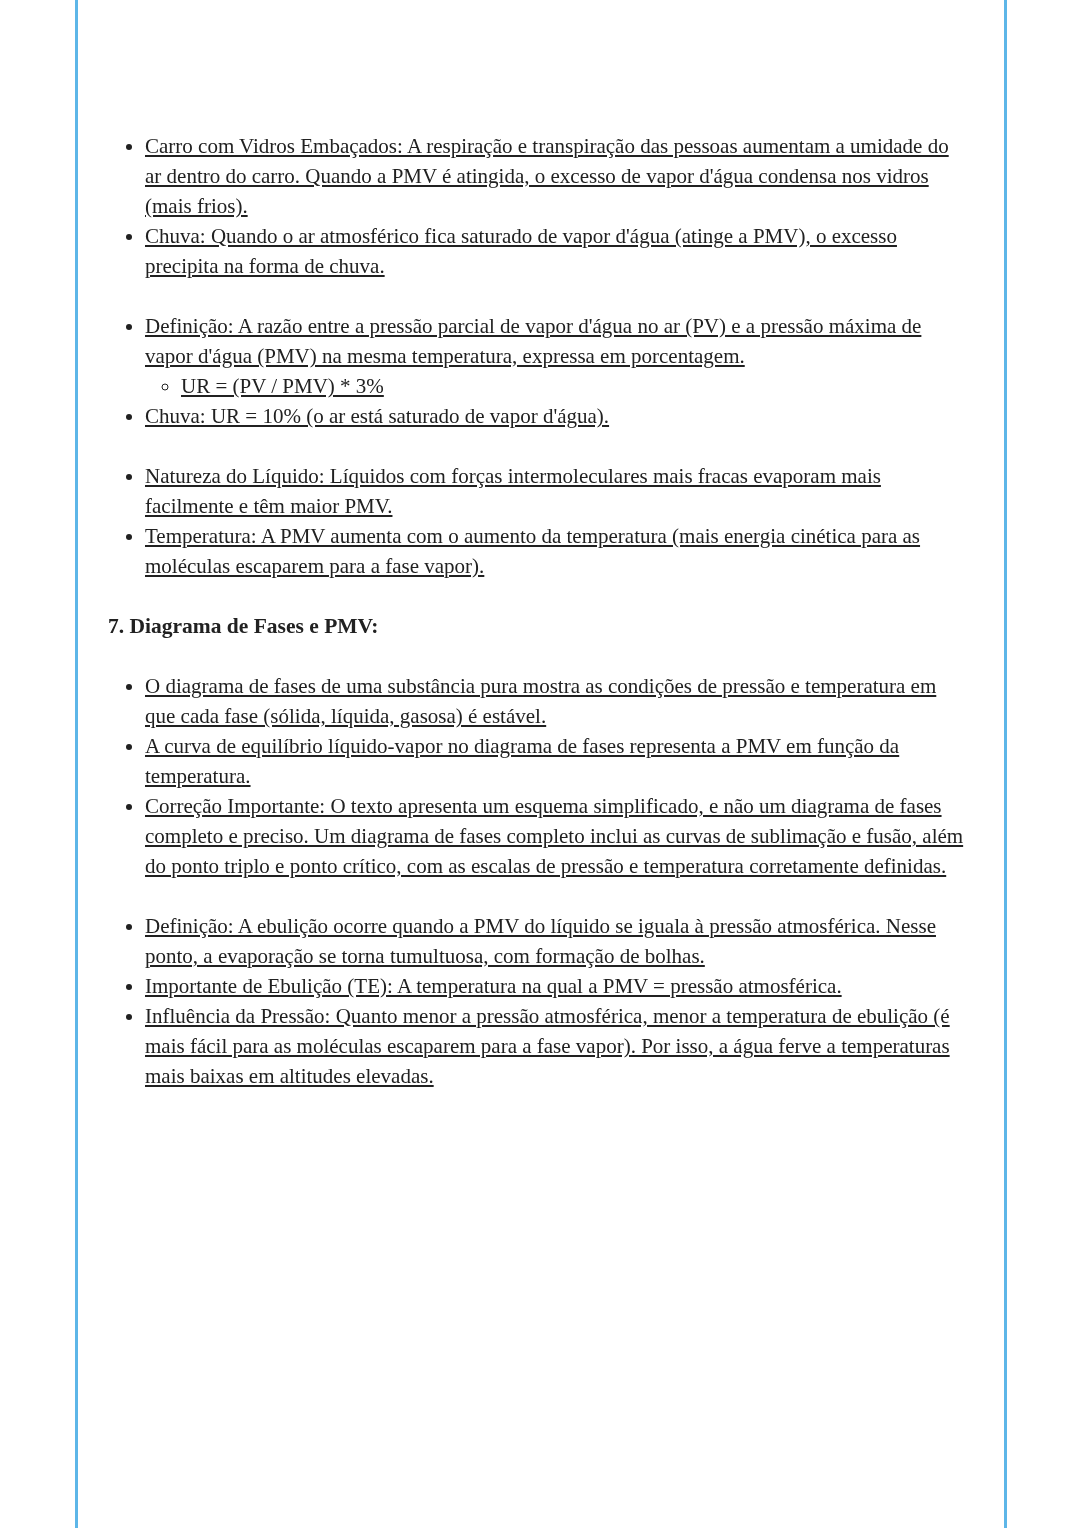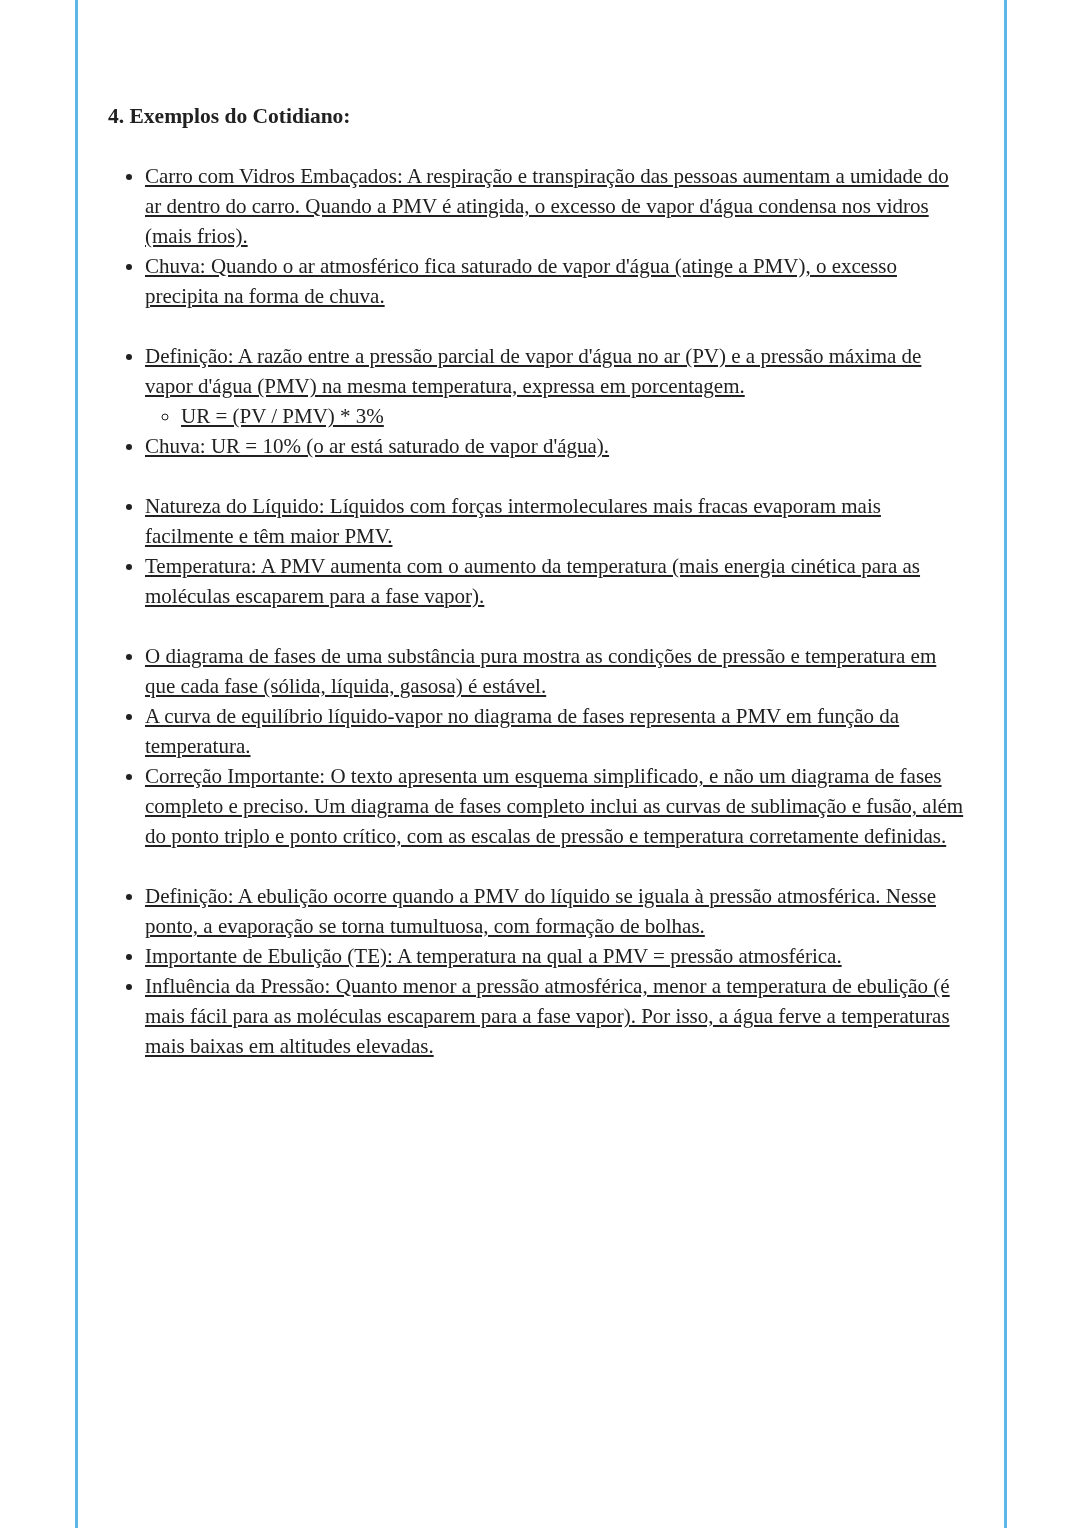--- a/index.html
+++ b/index.html
@@ -63,21 +63,20 @@
   }
 </style>
 </head>
 <body>
 
 <div class="page-rule rule-left" style="background: rgb(93, 182, 232);"></div>
 <div class="page-rule rule-right" style="background: rgb(93, 182, 232);"></div>
 
 <main class="content" style="color: rgb(33, 33, 33);">
   <section class="section">
-    <h3 class="section-heading">4. Exemplos do Cotidiano:</h3>
     <ul class="bullets">
         <li>Carro com Vidros Embaçados: A respiração e transpiração das pessoas aumentam a umidade do ar dentro do carro. Quando a PMV é atingida, o excesso de vapor d'água condensa nos vidros (mais frios).</li>
         <li>Chuva: Quando o ar atmosférico fica saturado de vapor d'água (atinge a PMV), o excesso precipita na forma de chuva.</li>
       </ul>
   </section>
 
   <section class="section">
     <ul class="bullets">
         <li>Definição: A razão entre a pressão parcial de vapor d'água no ar (PV) e a pressão máxima de vapor d'água (PMV) na mesma temperatura, expressa em porcentagem.<ul class="sub">
             <li>UR = (PV / PMV) * 3%</li>
@@ -87,20 +86,21 @@
   </section>
 
   <section class="section">
     <ul class="bullets">
         <li>Natureza do Líquido: Líquidos com forças intermoleculares mais fracas evaporam mais facilmente e têm maior PMV.</li>
         <li>Temperatura: A PMV aumenta com o aumento da temperatura (mais energia cinética para as moléculas escaparem para a fase vapor).</li>
       </ul>
   </section>
 
   <section class="section">
+    <h3 class="section-heading">7. Diagrama de Fases e PMV:</h3>
     <ul class="bullets">
         <li>O diagrama de fases de uma substância pura mostra as condições de pressão e temperatura em que cada fase (sólida, líquida, gasosa) é estável.</li>
         <li>A curva de equilíbrio líquido-vapor no diagrama de fases representa a PMV em função da temperatura.</li>
         <li>Correção Importante: O texto apresenta um esquema simplificado, e não um diagrama de fases completo e preciso. Um diagrama de fases completo inclui as curvas de sublimação e fusão, além do ponto triplo e ponto crítico, com as escalas de pressão e temperatura corretamente definidas.</li>
       </ul>
   </section>
 
   <section class="section">
     <ul class="bullets">
         <li>Definição: A ebulição ocorre quando a PMV do líquido se iguala à pressão atmosférica. Nesse ponto, a evaporação se torna tumultuosa, com formação de bolhas.</li>

